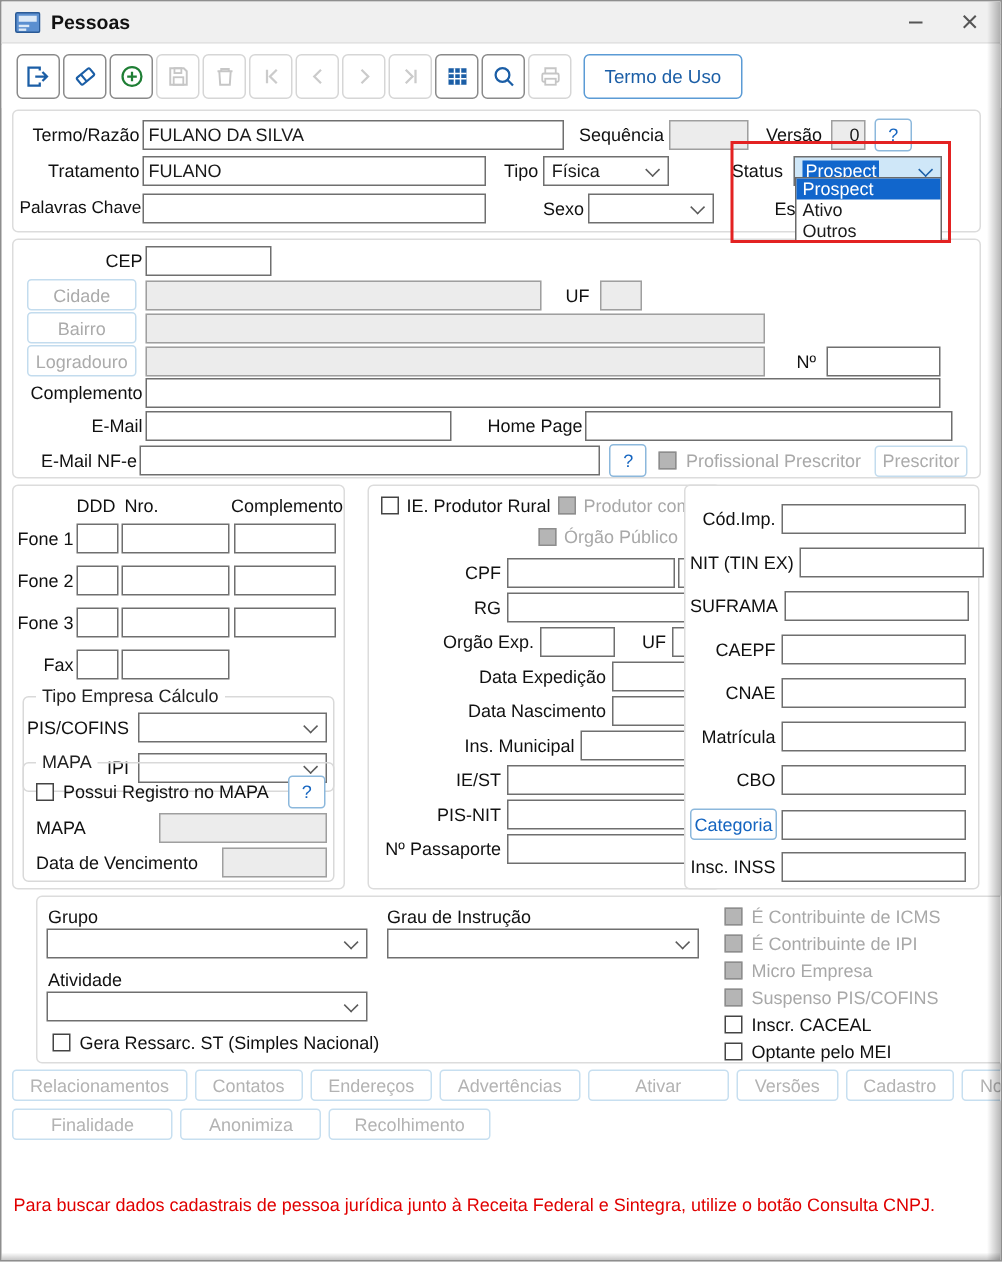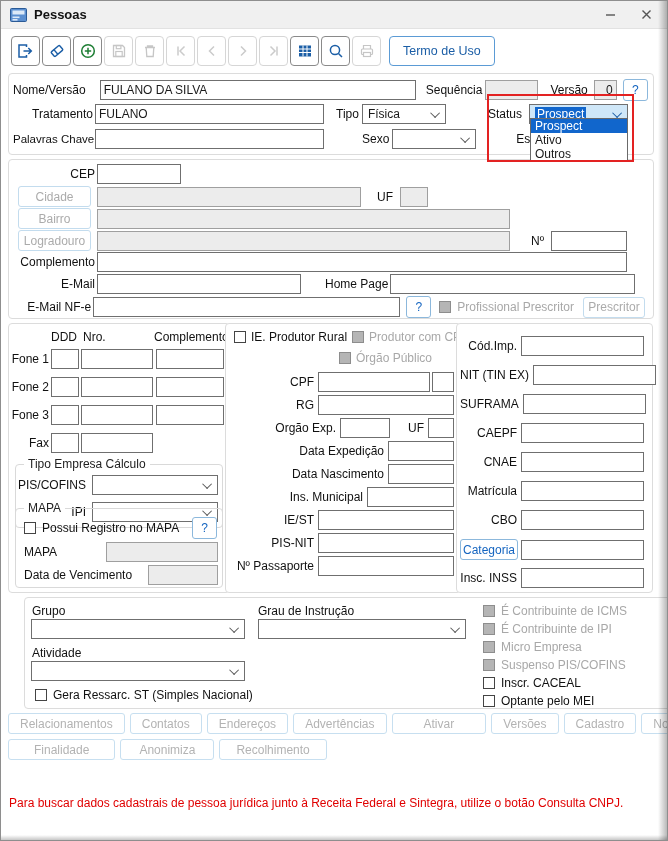--- a/index.html
+++ b/index.html
@@ -142,22 +142,22 @@
         <path d="M5.5 7V3.5h7V7" fill="none" stroke="#c6c6c6" stroke-width="1.2"></path>
         <rect x="3.5" y="7" width="11" height="5.5" rx="1" fill="none" stroke="#c6c6c6" stroke-width="1.2"></rect>
         <rect x="5.5" y="10.5" width="7" height="4" fill="#fff" stroke="#c6c6c6" stroke-width="1.2"></rect>
       </svg>
     </div>
     <div class="termo-btn">Termo de Uso</div>
   </div>
 
   <div class="panel" style="left:7px;top:72px;width:646px;height:82px">
     <div class="row" style="left:4px;top:5px;right:8px">
-      <span class="lbl r" style="width:80px">Nome/Versão</span>
-      <div class="inp" style="width:316px;margin-left:14px">FULANO DA SILVA</div>
+      <span class="lbl r" style="width:80px">Termo/Razão</span>
+      <div class="inp" style="width:281px;margin-left:2px">FULANO DA SILVA</div>
       <span class="lbl r" style="margin-left:10px">Sequência</span>
       <div class="inp dis" style="width:53px;margin-left:3px"></div>
       <span class="lbl r" style="margin-left:12px">Versão</span>
       <div class="inp dis" style="width:23px;margin-left:6px;justify-content:flex-end">0</div>
       <div class="helpbtn" style="margin-left:6px">?</div>
     </div>
     <div class="row" style="left:4px;top:30px;right:8px">
       <span class="lbl r" style="width:80px">Tratamento</span>
       <div class="inp" style="width:229px;margin-left:2px">FULANO</div>
       <span class="lbl r" style="margin-left:12px">Tipo</span>
@@ -281,21 +281,21 @@
         <span class="lbl">MAPA</span>
         <div class="inp dis ml-a" style="width:112px"></div>
       </div>
       <div class="grow" style="top:56px;left:8px;right:4px">
         <span class="lbl">Data de Vencimento</span>
         <div class="inp dis ml-a" style="width:70px"></div>
       </div>
     </div>
   </div>
 
-  <div class="panel" style="left:224px;top:322px;width:236px;height:270px">
+  <div class="panel" style="left:244px;top:322px;width:236px;height:270px">
     <div class="row" style="left:8px;top:6px;right:4px">
       <span class="cb"></span>
       <span class="lbl" style="margin-left:5px">IE. Produtor Rural</span>
       <span class="cb dis" style="margin-left:5px"></span>
       <span class="lbl gray" style="margin-left:5px">Produtor com CPF</span>
     </div>
     <div class="row" style="left:113px;top:27px;right:4px">
       <span class="cb dis"></span>
       <span class="lbl gray" style="margin-left:5px">Órgão Público</span>
     </div>

